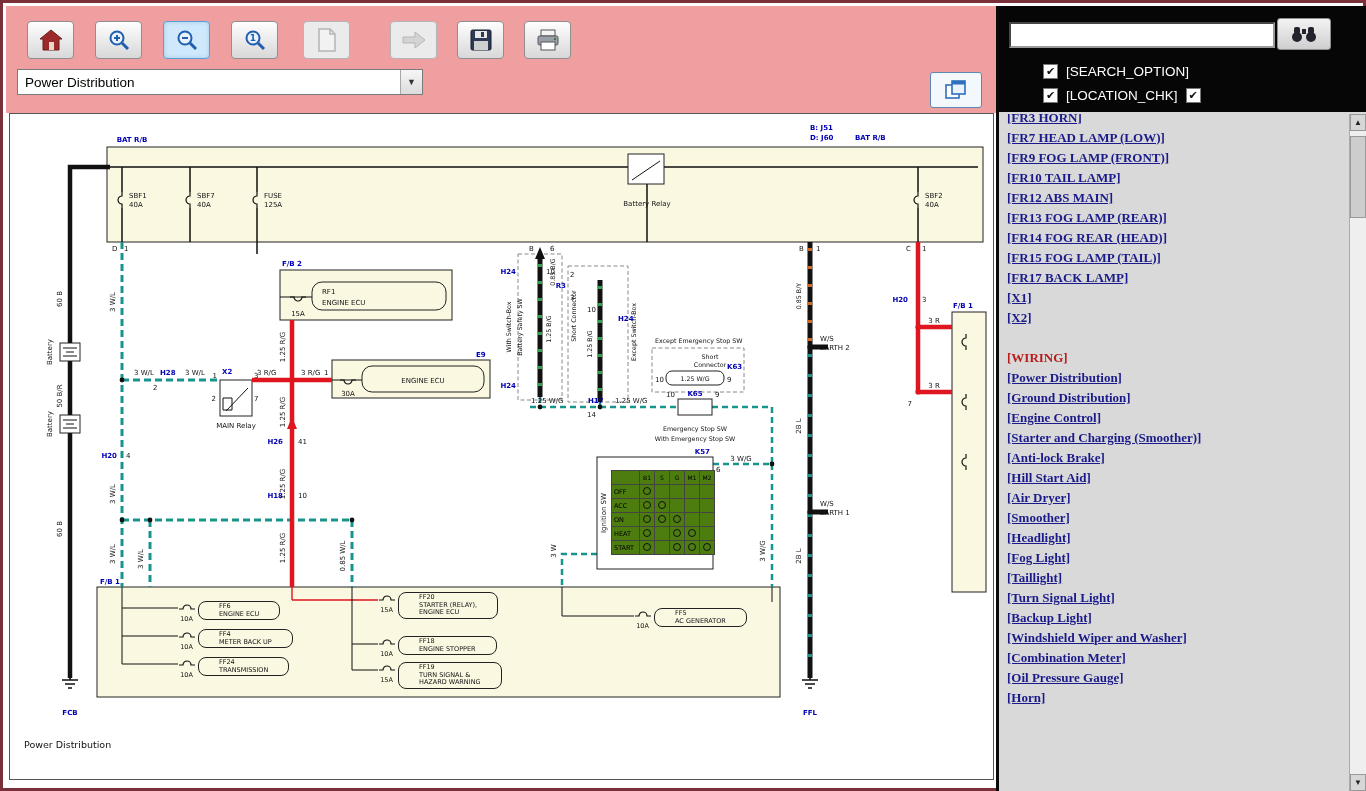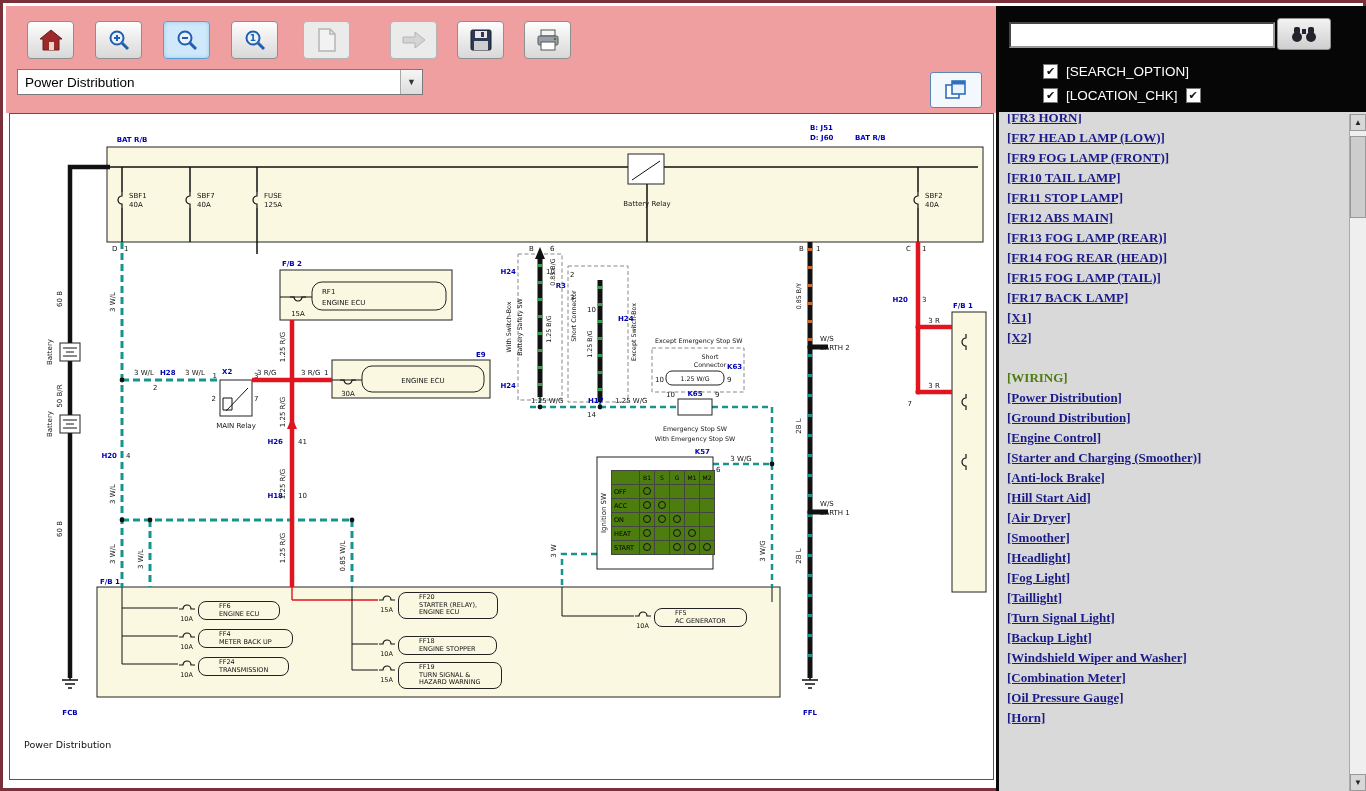--- a/index.html
+++ b/index.html
@@ -63,21 +63,21 @@
   .search-input{position:absolute;left:10px;top:16px;width:254px;height:22px;border:2px inset #9a9a9a;background:#fff;font-size:13px;padding:0 4px}
   .search-btn{position:absolute;left:278px;top:12px;width:52px;height:30px;background:linear-gradient(#f3f3f3,#cfcfcf);
       border:1px solid #8f8f8f;border-radius:3px;display:flex;align-items:center;justify-content:center;cursor:pointer}
   .chk-row{position:absolute;left:44px;display:flex;align-items:center;gap:8px;color:#fff;font-size:13.5px}
   .chk{width:13px;height:13px;background:#fff;border:1px solid #777;display:flex;align-items:center;justify-content:center;
       font-size:11px;line-height:11px;color:#111;cursor:pointer}
   .nav-list{position:absolute;left:3px;top:108px;right:19px;bottom:2px;overflow:hidden;padding-left:5px}
   .nav-item{font-family:"Liberation Serif",serif;font-size:13px;font-weight:bold;color:#1a1a8a;
       text-decoration:underline;line-height:20px;white-space:nowrap;cursor:pointer}
   .nav-item:first-child{margin-top:-6px}
-  .nav-item.header{color:#4d7c0f;text-decoration:none;cursor:default}
+  .nav-item.header{color:#b91c1c;text-decoration:none;cursor:default}
   .nav-item.spacer{height:20px;text-decoration:none}
   .vscroll{position:absolute;right:0;top:108px;width:17px;bottom:0;background:#efefef;border-left:1px solid #aaa;box-sizing:border-box}
   .scroll-btn{position:absolute;left:0;width:16px;height:17px;background:#d7d7d7;border:1px solid #999;box-sizing:border-box;
       display:flex;align-items:center;justify-content:center;font-size:8px;color:#222;cursor:pointer}
   .scroll-thumb{position:absolute;left:0;top:22px;width:16px;height:82px;background:#cdcdcd;border:1px solid #999;box-sizing:border-box;cursor:pointer}
 </style>
 </head>
 <body>
 
 <div class="frame">
@@ -545,21 +545,20 @@
         <span>[LOCATION_CHK]</span>
         <span class="chk">✔</span>
       </div>
     </div>
 
     <div class="nav-list">
         <div class="nav-item link">[FR3 HORN]</div>
         <div class="nav-item link">[FR7 HEAD LAMP (LOW)]</div>
         <div class="nav-item link">[FR9 FOG LAMP (FRONT)]</div>
         <div class="nav-item link">[FR10 TAIL LAMP]</div>
-        <div class="nav-item link">[FR11 STOP LAMP]</div>
         <div class="nav-item link">[FR12 ABS MAIN]</div>
         <div class="nav-item link">[FR13 FOG LAMP (REAR)]</div>
         <div class="nav-item link">[FR14 FOG REAR (HEAD)]</div>
         <div class="nav-item link">[FR15 FOG LAMP (TAIL)]</div>
         <div class="nav-item link">[FR17 BACK LAMP]</div>
         <div class="nav-item link">[X1]</div>
         <div class="nav-item link">[X2]</div>
         <div class="nav-item spacer"></div>
         <div class="nav-item header">[WIRING]</div>
         <div class="nav-item link">[Power Distribution]</div>

